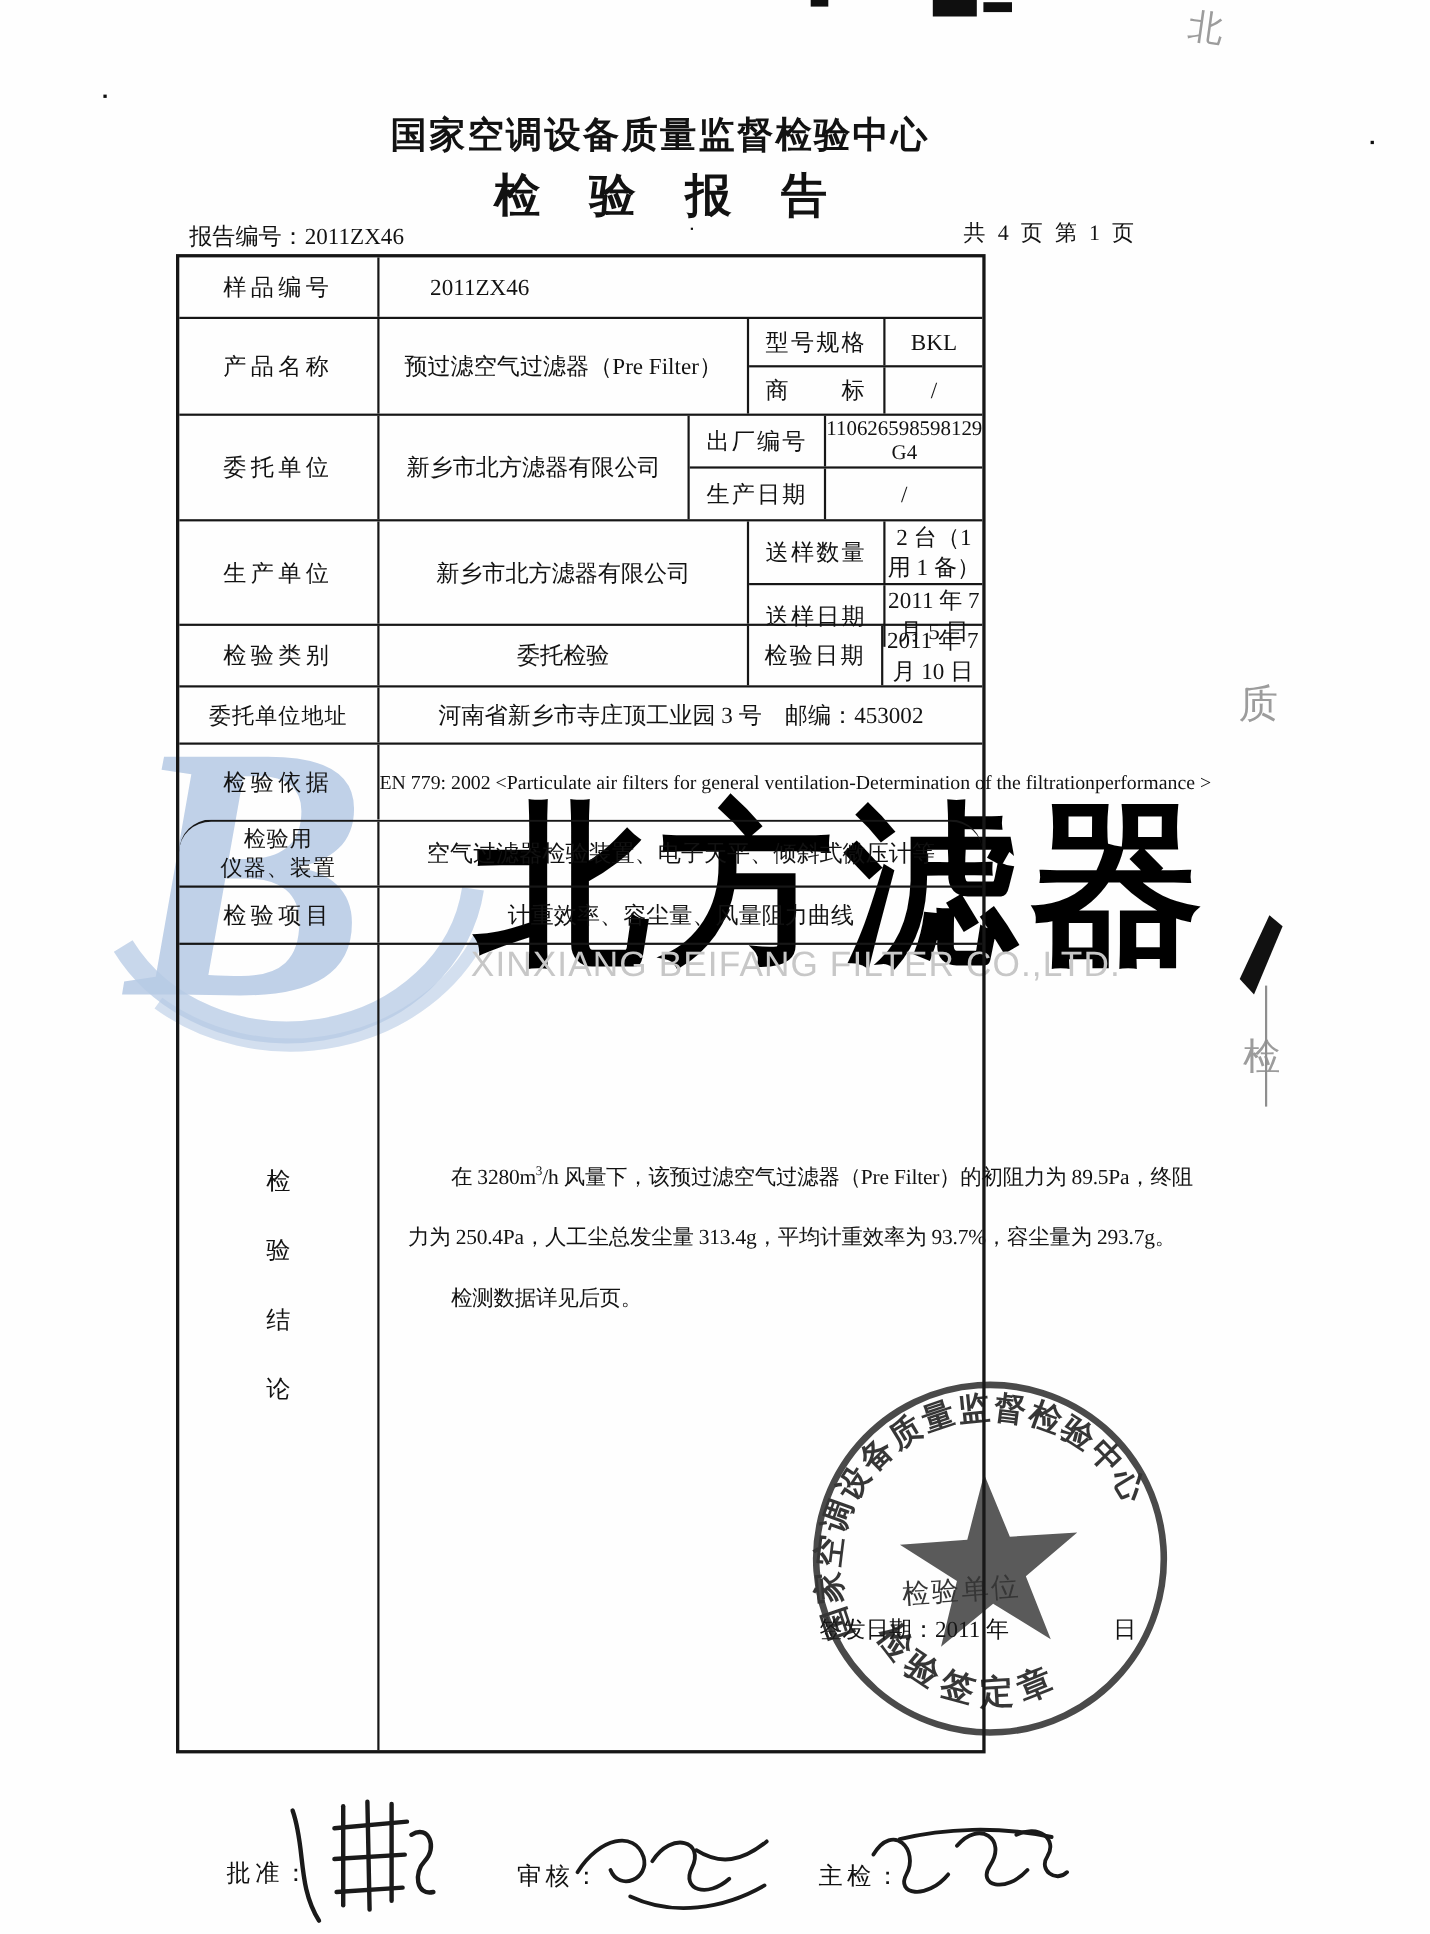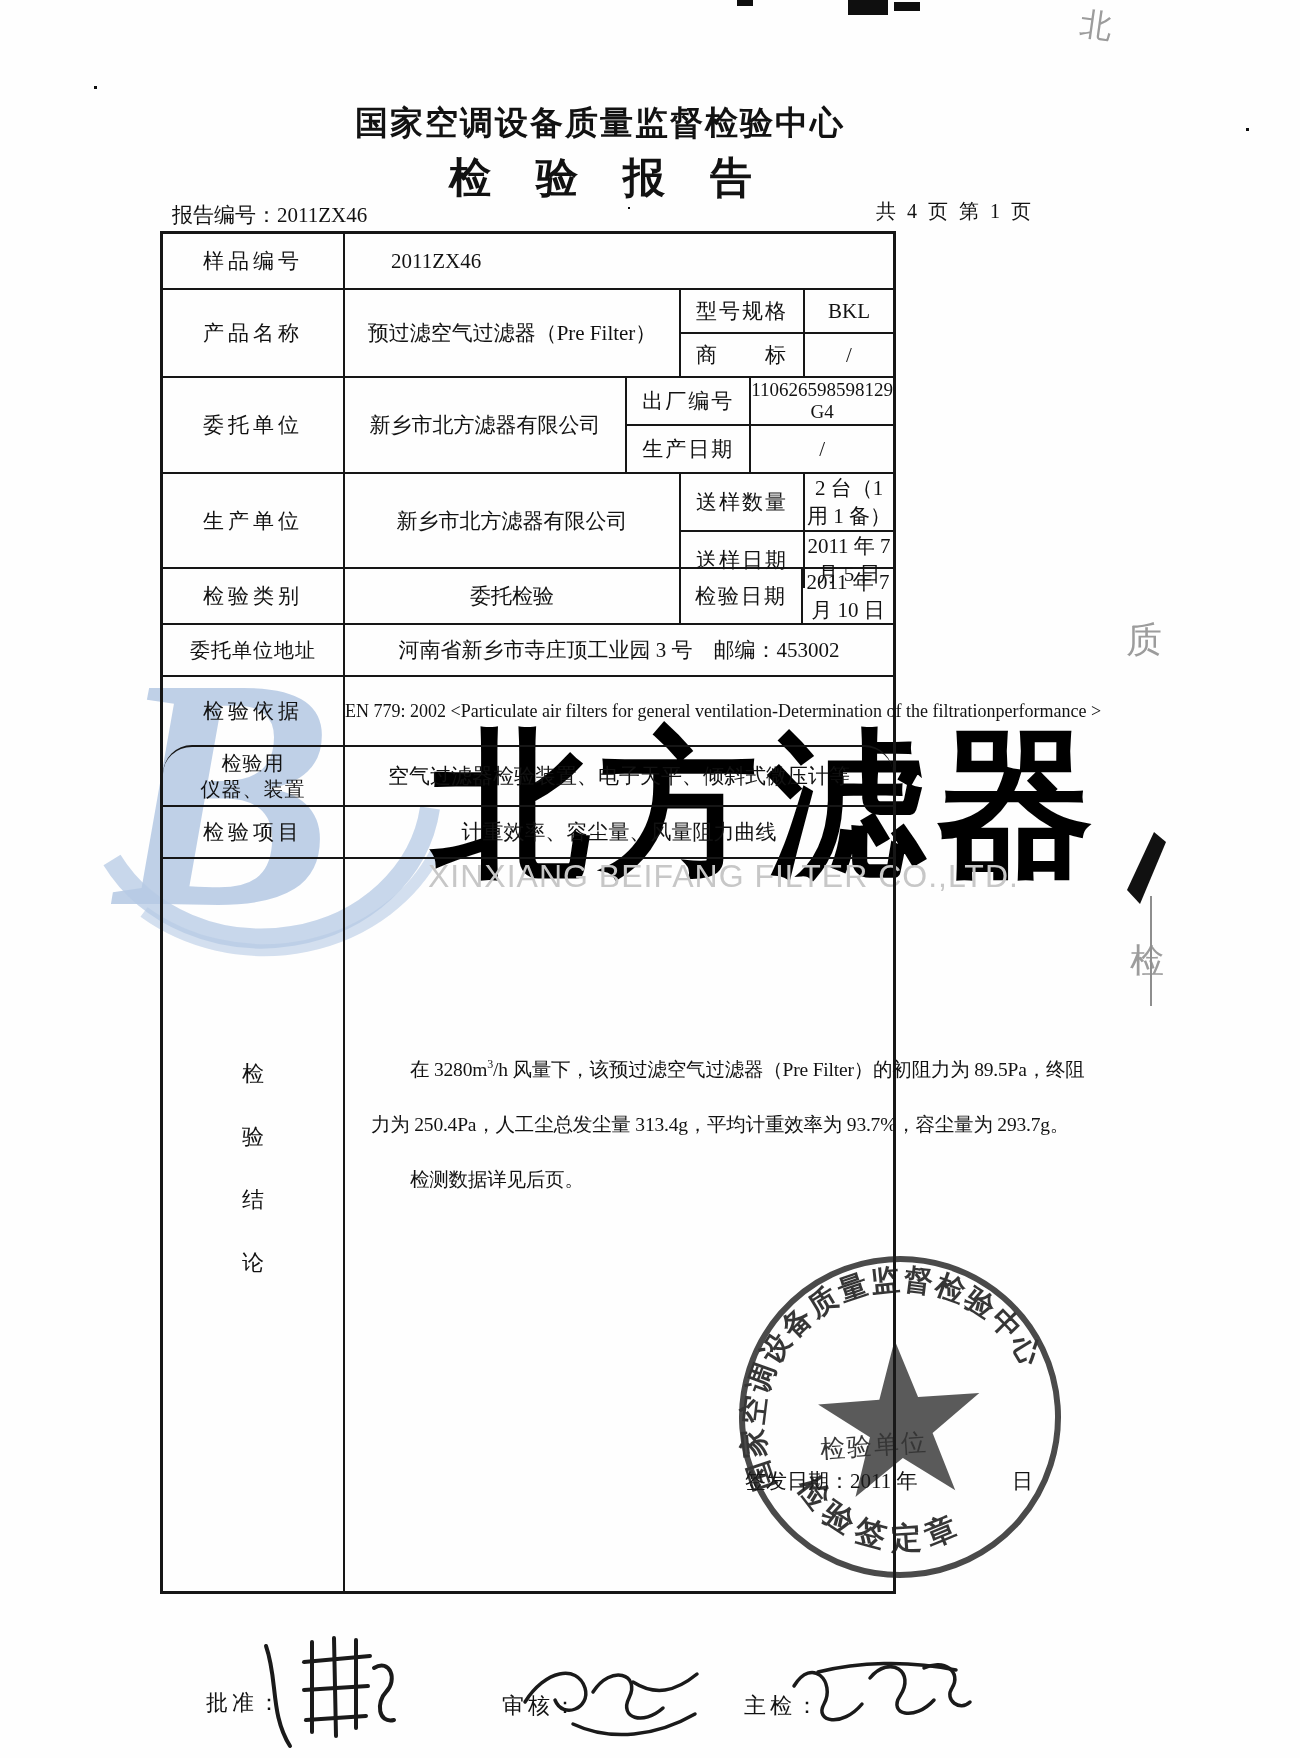--- a/index.html
+++ b/index.html
@@ -205,21 +205,21 @@
       <textPath href="#arcTop" startOffset="2">国家空调设备质量监督检验中心</textPath>
     </text>
     <path d="M170,93 L189.4,151.3 L250.8,151.7 L201.4,188.2 L220,246.8 L170,211 L120,246.8 L138.6,188.2 L89.2,151.7 L150.6,151.3 Z" fill="#1b1b1b" opacity="0.82"></path>
     <text x="88" y="205" font-size="25" fill="#1b1b1b" letter-spacing="2" font-family="Liberation Serif, serif">检验单位</text>
     <text font-size="31" font-weight="bold" fill="#1b1b1b" letter-spacing="8" font-family="Liberation Serif, serif">
       <textPath href="#arcBot" startOffset="14">检验签定章</textPath>
     </text>
   </svg>
 
   <div class="foot-lab" style="left:206px;top:1688px;">批准：</div>
-  <div class="foot-lab" style="left:470px;top:1691px;margin-left:32px;">审核：</div>
+  <div class="foot-lab" style="left:470px;top:1691px;">审核：</div>
   <div class="foot-lab" style="left:744px;top:1691px;">主检：</div>
 
   <svg class="sig" style="left:252px;top:1628px;" width="150" height="130">
     <g stroke="#1a1a1a" stroke-width="4" fill="none" stroke-linecap="round">
       <path d="M14,18 C26,52 18,86 38,118"></path>
       <path d="M52,34 L118,28"></path>
       <path d="M60,14 L60,104"></path>
       <path d="M82,10 L84,108"></path>
       <path d="M104,12 L104,100"></path>
       <path d="M52,62 L116,58"></path>

